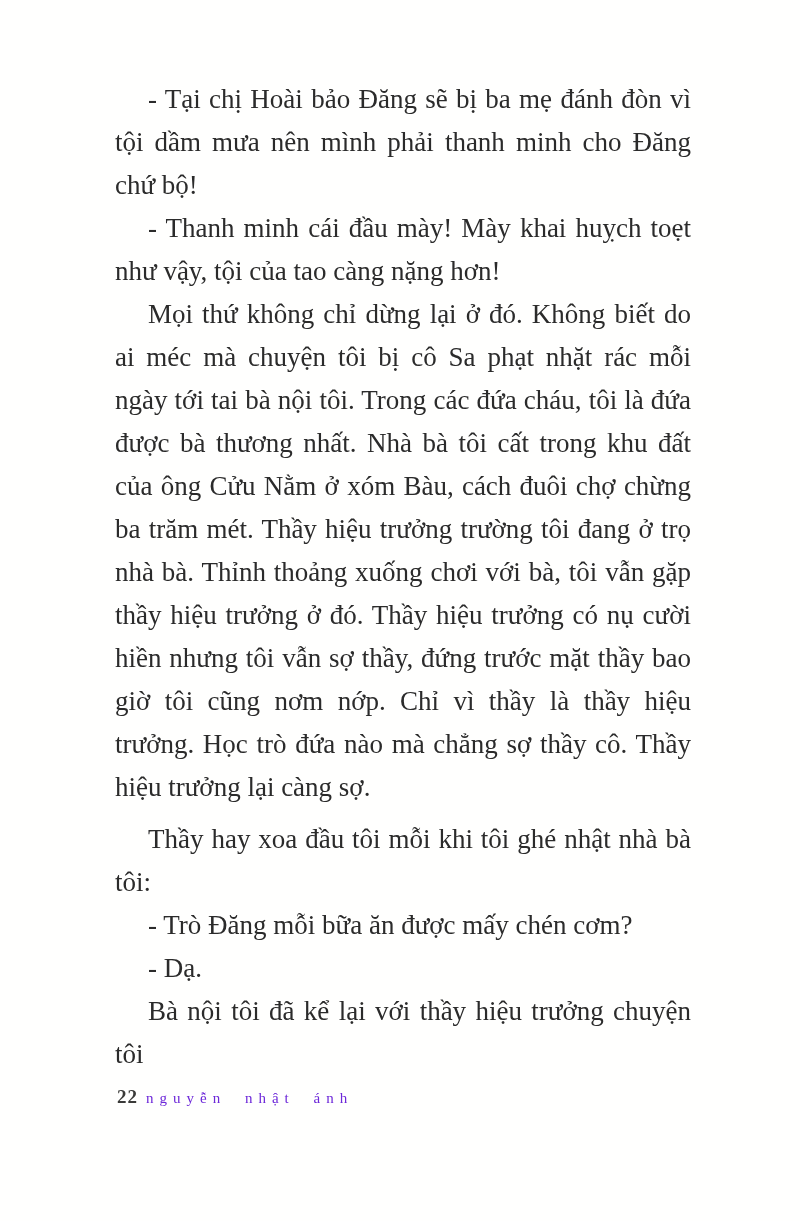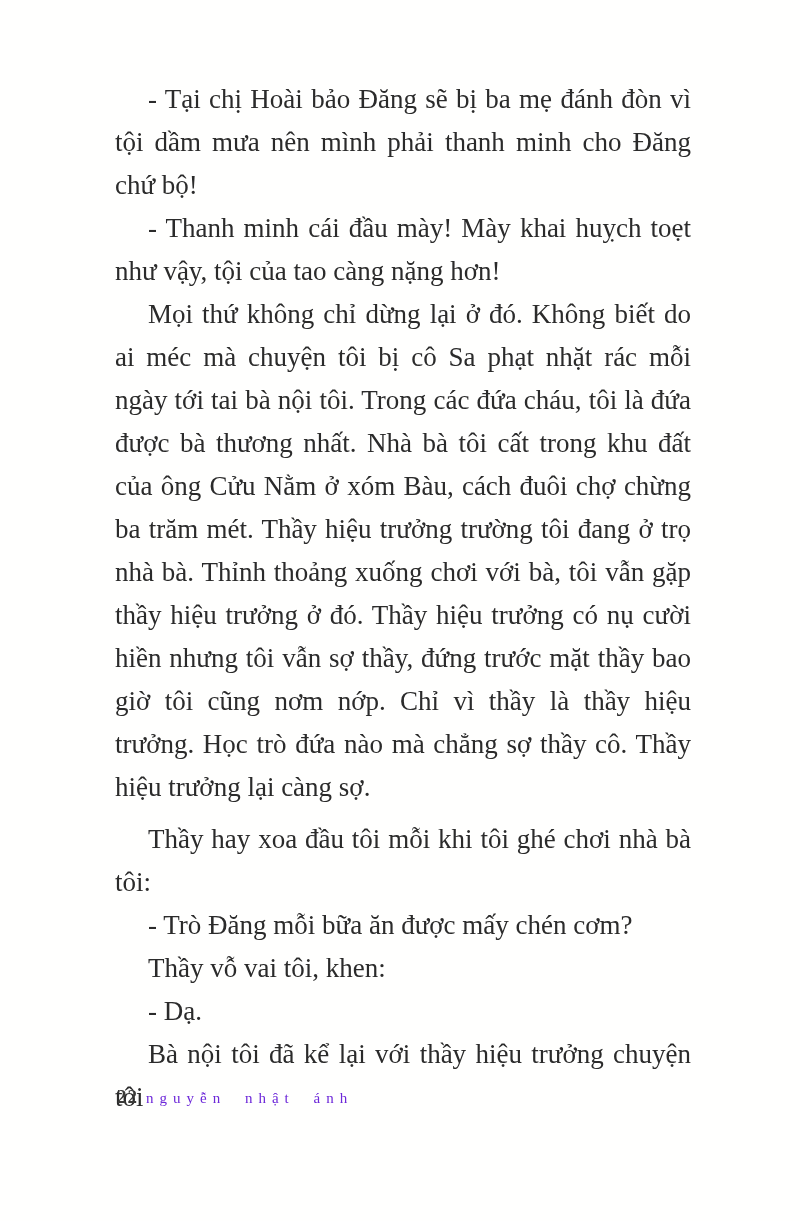--- a/index.html
+++ b/index.html
@@ -57,23 +57,22 @@
 </style>
 </head>
 <body>
 
 <div class="book-page">
 
   <div class="text-block">
     <p>- Tại chị Hoài bảo Đăng sẽ bị ba mẹ đánh đòn vì tội dầm mưa nên mình phải thanh minh cho Đăng chứ bộ!</p>
     <p>- Thanh minh cái đầu mày! Mày khai huỵch toẹt như vậy, tội của tao càng nặng hơn!</p>
     <p>Mọi thứ không chỉ dừng lại ở đó. Không biết do ai méc mà chuyện tôi bị cô Sa phạt nhặt rác mỗi ngày tới tai bà nội tôi. Trong các đứa cháu, tôi là đứa được bà thương nhất. Nhà bà tôi cất trong khu đất của ông Cửu Nằm ở xóm Bàu, cách đuôi chợ chừng ba trăm mét. Thầy hiệu trưởng trường tôi đang ở trọ nhà bà. Thỉnh thoảng xuống chơi với bà, tôi vẫn gặp thầy hiệu trưởng ở đó. Thầy hiệu trưởng có nụ cười hiền nhưng tôi vẫn sợ thầy, đứng trước mặt thầy bao giờ tôi cũng nơm nớp. Chỉ vì thầy là thầy hiệu trưởng. Học trò đứa nào mà chẳng sợ thầy cô. Thầy hiệu trưởng lại càng sợ.</p>
-    <p class="gap-before">Thầy hay xoa đầu tôi mỗi khi tôi ghé chơi nhà bà tôi:</p>
+    <p class="gap-before">Thầy hay xoa đầu tôi mỗi khi tôi ghé nhật nhà bà tôi:</p>
     <p>- Trò Đăng mỗi bữa ăn được mấy chén cơm?</p>
-    <p>Thầy vỗ vai tôi, khen:</p>
     <p>- Dạ.</p>
     <p>Bà nội tôi đã kể lại với thầy hiệu trưởng chuyện tôi</p>
   </div>
 
   <div class="page-footer">
     <span class="page-number">22</span>
     <span class="author-name">nguyễn nhật ánh</span>
   </div>
 
 </div>

